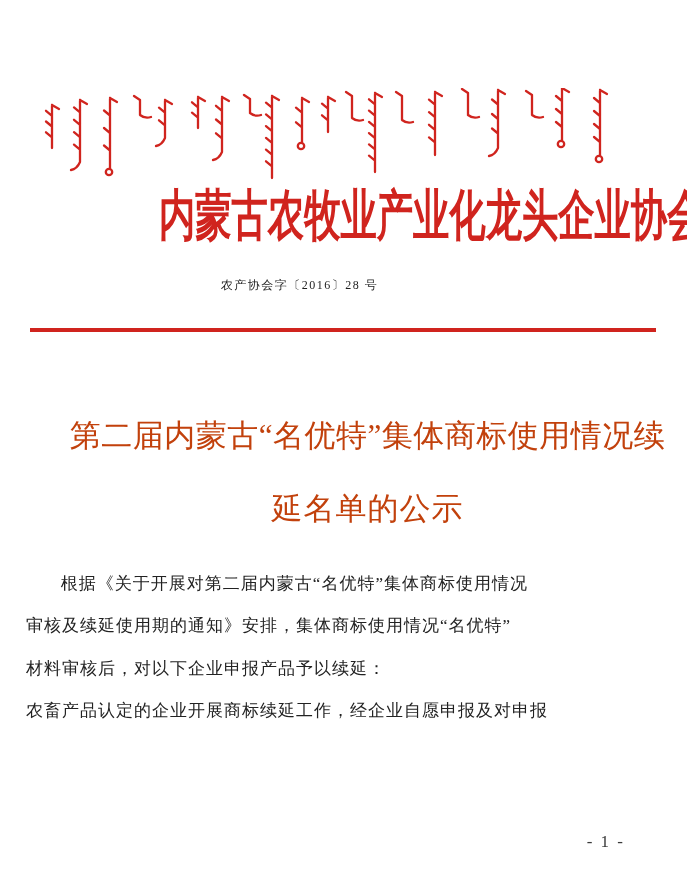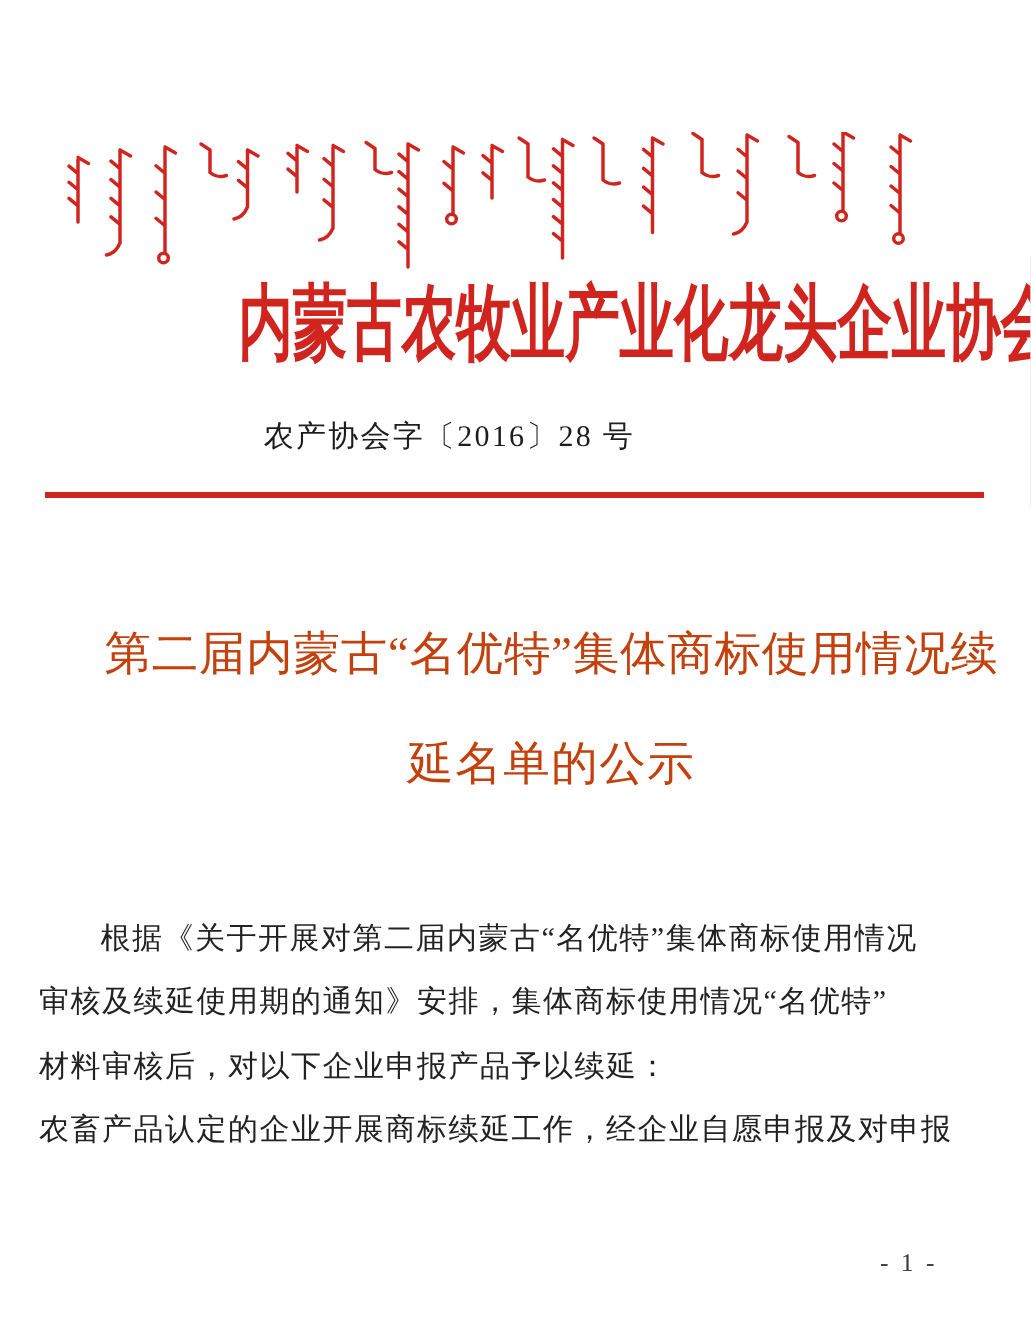--- a/index.html
+++ b/index.html
@@ -48,21 +48,21 @@
     transform: scaleX(0.66);
     transform-origin: 50% 50%;
   }
   
   .doc-number {
     position: absolute;
     top: 277px;
     left: 0;
     width: 599px;
     text-align: center;
-    font-size: 20px;
+    font-size: 12px;
     letter-spacing: 1.5px;
     color: var(--ink);
   }
   
   .red-rule {
     position: absolute;
     left: 30px;
     top: 328px;
     width: 626px;
     height: 4px;
@@ -91,24 +91,24 @@
     margin-top: 37px;
     font-size: 31px;
     line-height: 36px;
     letter-spacing: 1px;
     white-space: nowrap;
   }
   
   .body-text {
     position: absolute;
     left: 26px;
-    top: 605px;
+    top: 563px;
     width: 634px;
     color: #222222;
-    font-size: 20px;
+    font-size: 17px;
   }
   .body-text .line {
     line-height: 42.4px;
     letter-spacing: 1px;
     white-space: nowrap;
   }
   .body-text .indent { text-indent: 2.05em; }
   
   .page-number {
     position: absolute;

